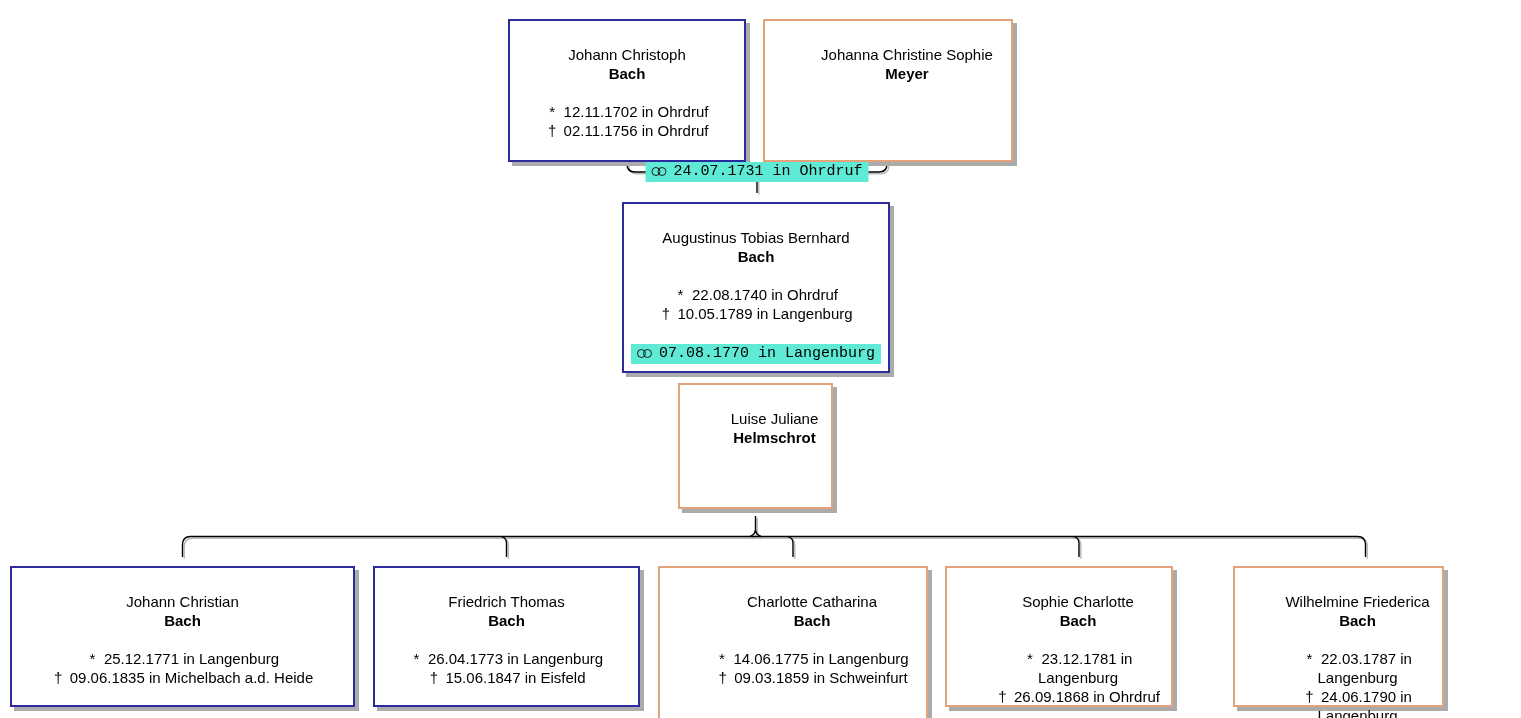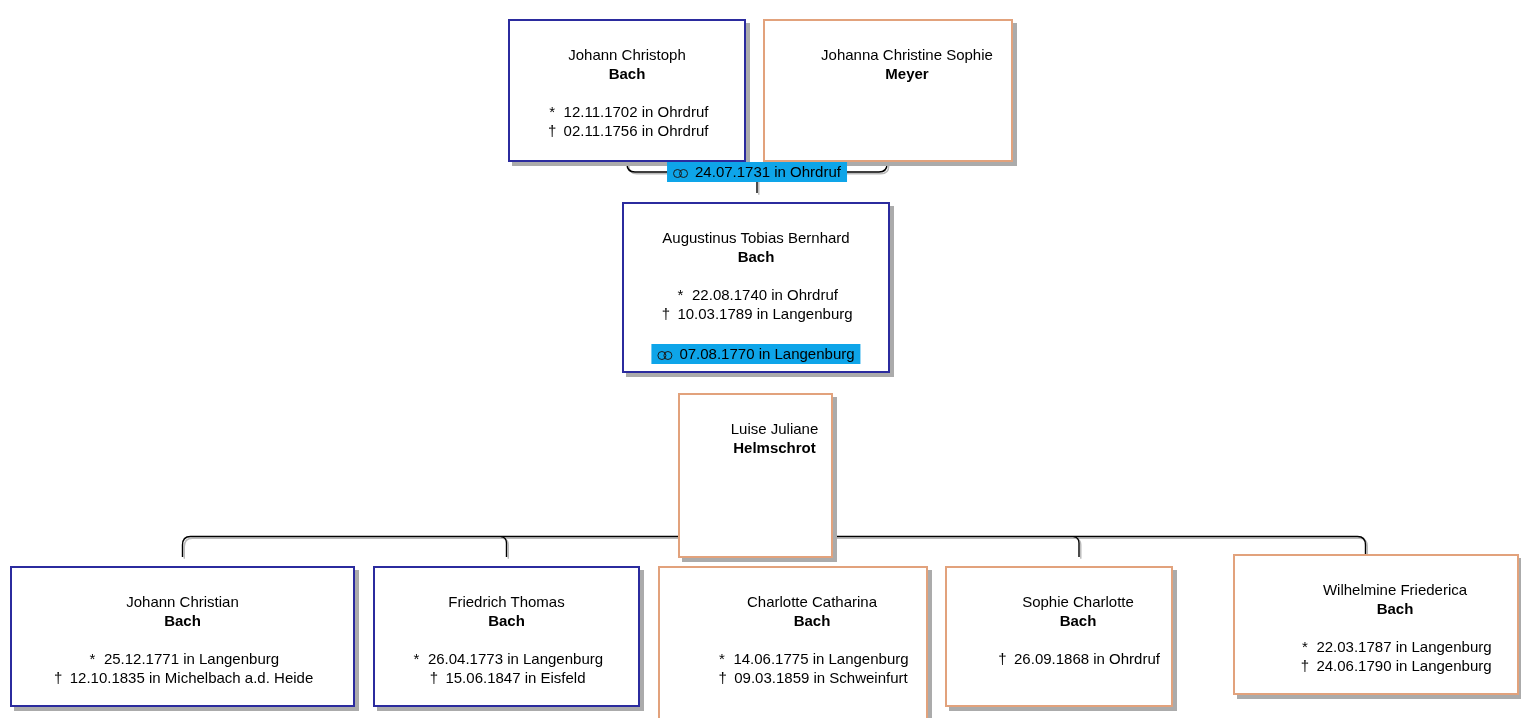--- a/index.html
+++ b/index.html
@@ -15,22 +15,22 @@
     text-align:center;font-size:15px;line-height:19px;padding-top:24px;
     z-index:1;
     margin-top:9px;
   }
   .person.male{border-color:#2b2b9e;}
   .person.female{border-color:#e2a27c;padding-left:38px;}
   .surname{font-weight:bold;}
   .dates{margin-top:19px;}
   .dline .sym{display:inline-block;min-width:13px;text-align:center;margin-right:5px;}
   .marriage{
-    position:absolute;transform:translateX(-50%);background:#0ea5e9;
-    white-space:nowrap;font-size:15px;line-height:19px;padding:0 6px;z-index:2;
+    position:absolute;transform:translateX(-50%);background:#5eead4;
+    white-space:nowrap;font-size:15px;line-height:19px;padding:0 6px;z-index:2;font-family:Liberation Mono, monospace;
   }
   .rings{display:inline-block;margin-right:7px;vertical-align:-1px;}
   .ring{display:inline-block;width:9px;height:9px;border:1.4px solid #1a1a1a;border-radius:50%;box-sizing:border-box;}
   .ring.r2{margin-left:-3px;}
 </style>
 </head>
 <body>
 
 <div id="stage">
 
@@ -73,39 +73,39 @@
 
   <div class="marriage" style="left:757px;top:162px">
     <span class="rings"><span class="ring"></span><span class="ring r2"></span></span><span>24.07.1731 in Ohrdruf</span>
   </div>
 
   <div class="person male" style="left:622px;top:193px;width:268px;height:171px">
     <div>Augustinus Tobias Bernhard</div>
     <div class="surname">Bach</div>
     <div class="dates">
       <div class="dline"><span class="sym">*</span><span>22.08.1740 in Ohrdruf</span></div>
-      <div class="dline"><span class="sym">†</span><span>10.03.1789 in Langenburg</span></div>
+      <div class="dline"><span class="sym">†</span><span>10.05.1789 in Langenburg</span></div>
     </div>
   </div>
 
   <div class="marriage" style="left:756px;top:344px">
     <span class="rings"><span class="ring"></span><span class="ring r2"></span></span><span>07.08.1770 in Langenburg</span>
   </div>
 
-  <div class="person female" style="left:678px;top:384px;width:155px;height:165px">
+  <div class="person female" style="left:678px;top:374px;width:155px;height:126px">
     <div>Luise Juliane</div>
     <div class="surname">Helmschrot</div>
   </div>
 
   <div class="person male" style="left:10px;top:557px;width:345px;height:141px">
     <div>Johann Christian</div>
     <div class="surname">Bach</div>
     <div class="dates">
       <div class="dline"><span class="sym">*</span><span>25.12.1771 in Langenburg</span></div>
-      <div class="dline"><span class="sym">†</span><span>12.10.1835 in Michelbach a.d. Heide</span></div>
+      <div class="dline"><span class="sym">†</span><span>09.06.1835 in Michelbach a.d. Heide</span></div>
     </div>
   </div>
 
   <div class="person male" style="left:373px;top:557px;width:267px;height:141px">
     <div>Friedrich Thomas</div>
     <div class="surname">Bach</div>
     <div class="dates">
       <div class="dline"><span class="sym">*</span><span>26.04.1773 in Langenburg</span></div>
       <div class="dline"><span class="sym">†</span><span>15.06.1847 in Eisfeld</span></div>
     </div>
@@ -117,25 +117,26 @@
     <div class="dates">
       <div class="dline"><span class="sym">*</span><span>14.06.1775 in Langenburg</span></div>
       <div class="dline"><span class="sym">†</span><span>09.03.1859 in Schweinfurt</span></div>
     </div>
   </div>
 
   <div class="person female" style="left:945px;top:557px;width:228px;height:141px">
     <div>Sophie Charlotte</div>
     <div class="surname">Bach</div>
     <div class="dates">
+      <div class="dline"><span class="sym">*</span><span>23.12.1781 in Langenburg</span></div>
       <div class="dline"><span class="sym">†</span><span>26.09.1868 in Ohrdruf</span></div>
     </div>
   </div>
 
-  <div class="person female" style="left:1233px;top:545px;width:286px;height:141px">
+  <div class="person female" style="left:1233px;top:557px;width:211px;height:141px">
     <div>Wilhelmine Friederica</div>
     <div class="surname">Bach</div>
     <div class="dates">
       <div class="dline"><span class="sym">*</span><span>22.03.1787 in Langenburg</span></div>
       <div class="dline"><span class="sym">†</span><span>24.06.1790 in Langenburg</span></div>
     </div>
   </div>
 
 </div>
 

